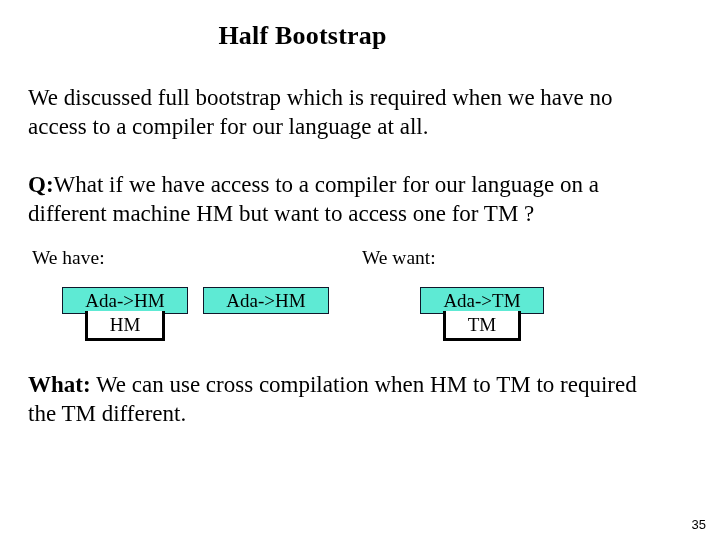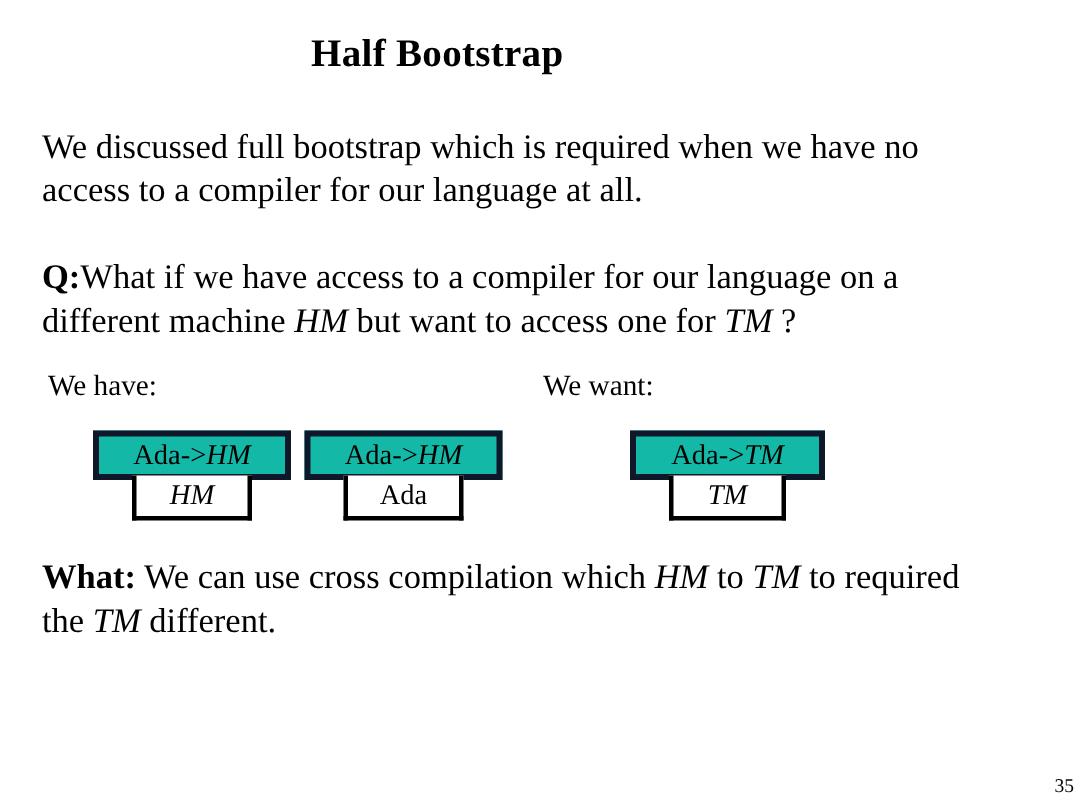--- a/index.html
+++ b/index.html
@@ -18,21 +18,21 @@
   .slide {
     position: relative;
     width: 720px;
     height: 540px;
     background: #ffffff;
   }
 
   
   .slide-title {
     position: absolute;
-    left: 4px;
+    left: 15px;
     top: 22px;
     width: 575px;
     text-align: center;
     font-size: 26px;
     font-weight: bold;
     letter-spacing: 0.2px;
     line-height: 1.1;
   }
 
   
@@ -42,21 +42,21 @@
     width: 640px;
     font-size: 23px;
     line-height: 29px;
     text-align: left;
   }
   .para-intro { top: 83px; }
   .para-question { top: 170px; }
   .para-idea { top: 370px; }
 
   .bold { font-weight: bold; }
-  .ital { font-style: italic; }
+  .ital { }
 
   
   .diagram {
     position: absolute;
     left: 0;
     top: 246px;
     width: 720px;
     height: 120px;
   }
   .col-label {
@@ -67,22 +67,22 @@
   }
   .label-have { left: 32px;  top: 0px; }
   .label-want { left: 362px; top: 0px; }
 
   
   .tshape {
     position: absolute;
     top: 41px;
   }
   .tshape .tbar {
-    border: 4px solid #0f172a;
-    background: #14b8a6;
+    border: 1px solid #0f172a;
+    background: #5eead4;
     height: 25px;
     box-sizing: content-box;
     display: flex;
     align-items: center;
     justify-content: center;
     font-size: 19px;
     white-space: nowrap;
     line-height: 1;
   }
   .tshape .tstem-wrap {
@@ -113,23 +113,23 @@
   .tshape-2 .tbar  { width: 124px; }
   .tshape-2 .tstem { width: 74px; }
 
   .tshape-3 { left: 420px; }
   .tshape-3 .tbar  { width: 122px; }
   .tshape-3 .tstem { width: 72px; }
 
   
   .page-number {
     position: absolute;
-    right: 4px;
+    right: 14px;
     bottom: 8px;
-    font-family: Liberation Serif, serif;
+    font-family: Liberation Sans, sans-serif;
     font-size: 13px;
     color: #000000;
   }
 </style>
 </head>
 <body>
 
 <div class="slide">
 
   <div class="slide-title">Half Bootstrap</div>
@@ -158,40 +158,35 @@
           <span class="ital">HM</span>
         </div>
       </div>
     </div>
 
     <div class="tshape tshape-2">
       <div class="tbar">
         <span>Ada-&gt;</span>
           <span class="ital">HM</span>
       </div>
-      <div class="tstem-wrap">
-        <div class="tstem">
-          <span>Ada</span>
-        </div>
-      </div>
     </div>
 
     <div class="tshape tshape-3">
       <div class="tbar">
         <span>Ada-&gt;</span>
           <span class="ital">TM</span>
       </div>
       <div class="tstem-wrap">
         <div class="tstem">
           <span class="ital">TM</span>
         </div>
       </div>
     </div>
 
   </div>
 
   <div class="para para-idea">
-    <span class="bold">What:</span><span> We can use cross compilation which </span><span class="ital">HM</span><span> to </span><span class="ital">TM</span><span> to required the </span><span class="ital">TM</span><span> different.</span>
+    <span class="bold">What:</span><span> We can use cross compilation when </span><span class="ital">HM</span><span> to </span><span class="ital">TM</span><span> to required the </span><span class="ital">TM</span><span> different.</span>
   </div>
 
   <div class="page-number">35</div>
 
 </div>
 
 </body></html>

